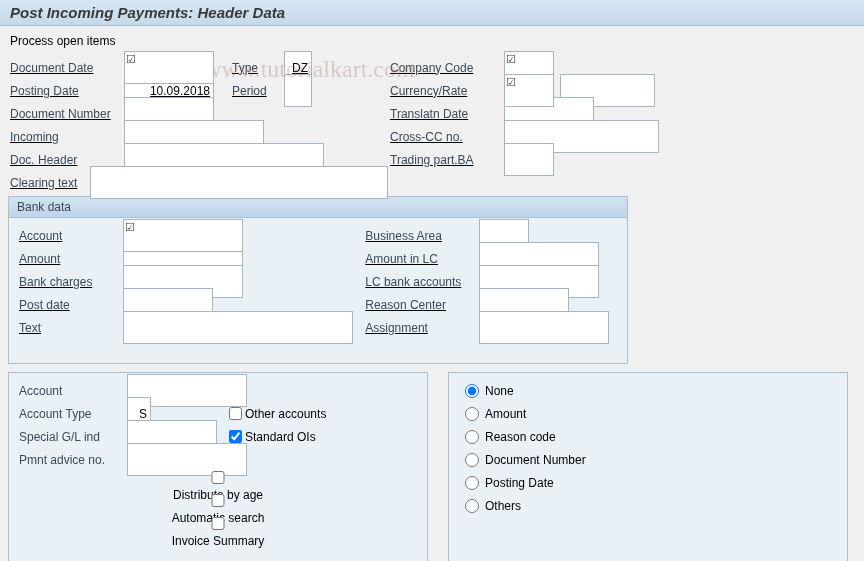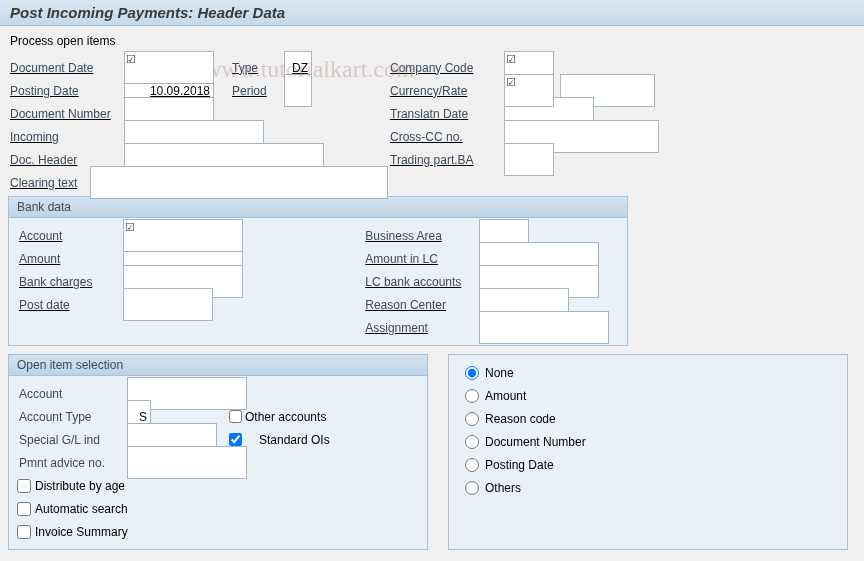--- a/index.html
+++ b/index.html
@@ -83,21 +83,21 @@
       left: 2px;
       top: 2px;
       font-size: 11px;
       color: #333;
       pointer-events: none;
     }
     .group-box {
       border: 1px solid #a9c0d6;
       background: #e9f1f7;
       margin-top: 2px;
-      padding-bottom: 4px;
+      padding-bottom: 22px;
     }
     .group-title {
       background: linear-gradient(to bottom, #d4e3f0, #bdd4e8);
       border-bottom: 1px solid #a9c0d6;
       padding: 3px 8px;
       font-size: 12px;
       color: #3a4a5a;
     }
     .group-body {
       padding: 6px 8px 2px 8px;
@@ -114,20 +114,21 @@
       width: 420px;
     }
     .bottom-right {
       width: 400px;
     }
     .checkbox-row {
       display: flex;
       align-items: center;
       height: 23px;
       gap: 4px;
+      flex-direction: column;
     }
     .checkbox-row input[type="checkbox"] {
       width: 14px;
       height: 14px;
     }
     .radio-row {
       display: flex;
       align-items: center;
       height: 23px;
       gap: 6px;
@@ -246,20 +247,24 @@
             <input class="field-input" style="width: 120px;" value="">
           </div>
           <div class="field-row">
             <span class="field-label" style="width:106px">Bank charges</span>
             <input class="field-input" style="width: 120px;" value="">
           </div>
           <div class="field-row">
             <span class="field-label" style="width:106px">Post date</span>
             <input class="field-input" style="width: 90px;" value="">
           </div>
+          <div class="field-row">
+            <span class="field-label" style="width:106px">Text</span>
+            <input class="field-input" style="width: 230px;" value="">
+          </div>
         </div>
         <div class="form-col" style="width:260px">
           <div class="field-row">
             <span class="field-label" style="width:116px">Business Area</span>
             <input class="field-input" style="width: 50px;" value="">
           </div>
           <div class="field-row">
             <span class="field-label" style="width:116px">Amount in LC</span>
             <input class="field-input" style="width: 120px;" value="">
           </div>
@@ -275,39 +280,38 @@
             <span class="field-label" style="width:116px">Assignment</span>
             <input class="field-input" style="width: 130px;" value="">
           </div>
         </div>
       </div>
     </div>
   </div>
 
   <div class="bottom-row">
     <div class="group-box bottom-left">
-      <div class="group-title">Open item selection</div>
       <div class="group-body">
         <div class="field-row">
           <span class="field-label" style="width:110px">Account</span>
           <input class="field-input" style="width: 120px;" value="">
         </div>
         <div class="field-row">
           <span class="field-label" style="width:110px">Account Type</span>
           <input class="field-input" style="width: 24px;" value="S">
           <span style="width:78px"></span>
           <input type="checkbox" style="">
           <span style="margin-left:3px">Other accounts</span>
         </div>
         <div class="field-row">
           <span class="field-label" style="width:110px">Special G/L ind</span>
           <input class="field-input" style="width: 90px;" value="">
           <span style="width:12px"></span>
           <input type="checkbox" checked="" style="">
-          <span style="margin-left:17px">Standard OIs</span>
+          <span style="margin-left:3px">Standard OIs</span>
         </div>
         <div class="field-row">
           <span class="field-label" style="width:110px">Pmnt advice no.</span>
           <input class="field-input" style="width: 120px;" value="">
         </div>
         <div class="checkbox-row">
           <input type="checkbox" style="">
           <span>Distribute by age</span>
         </div>
         <div class="checkbox-row">

